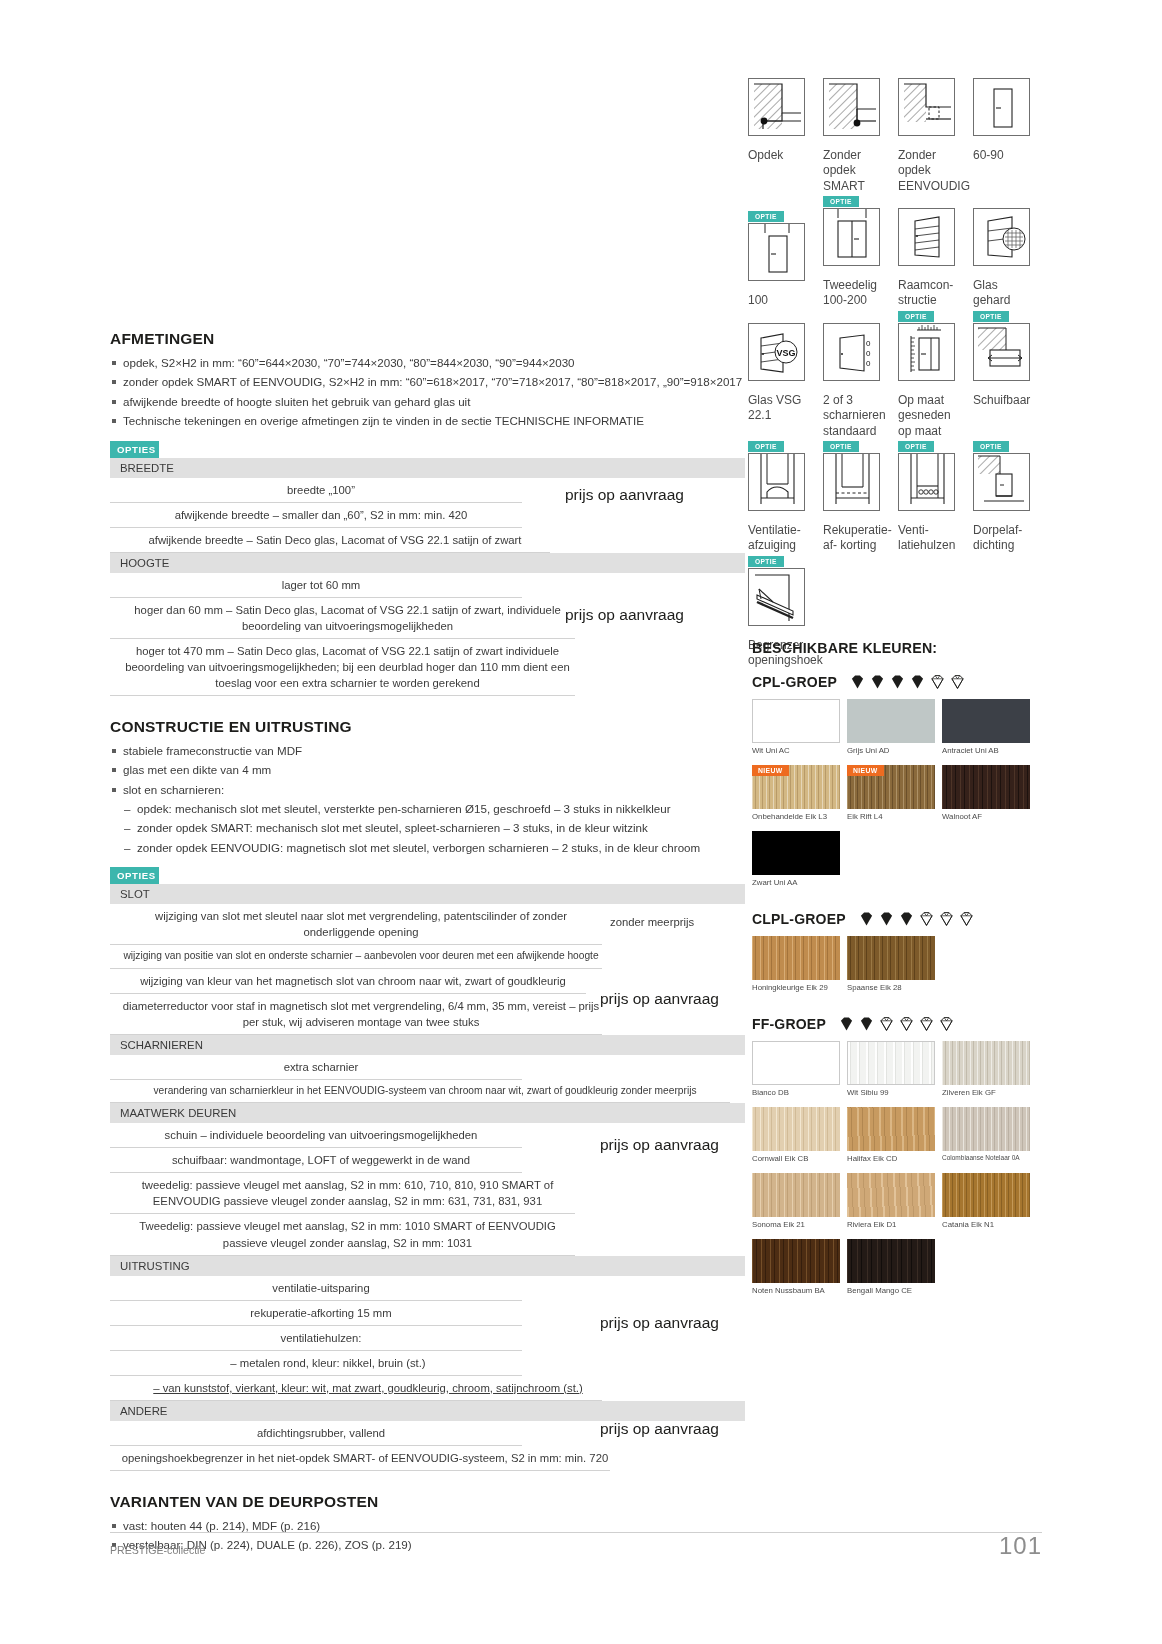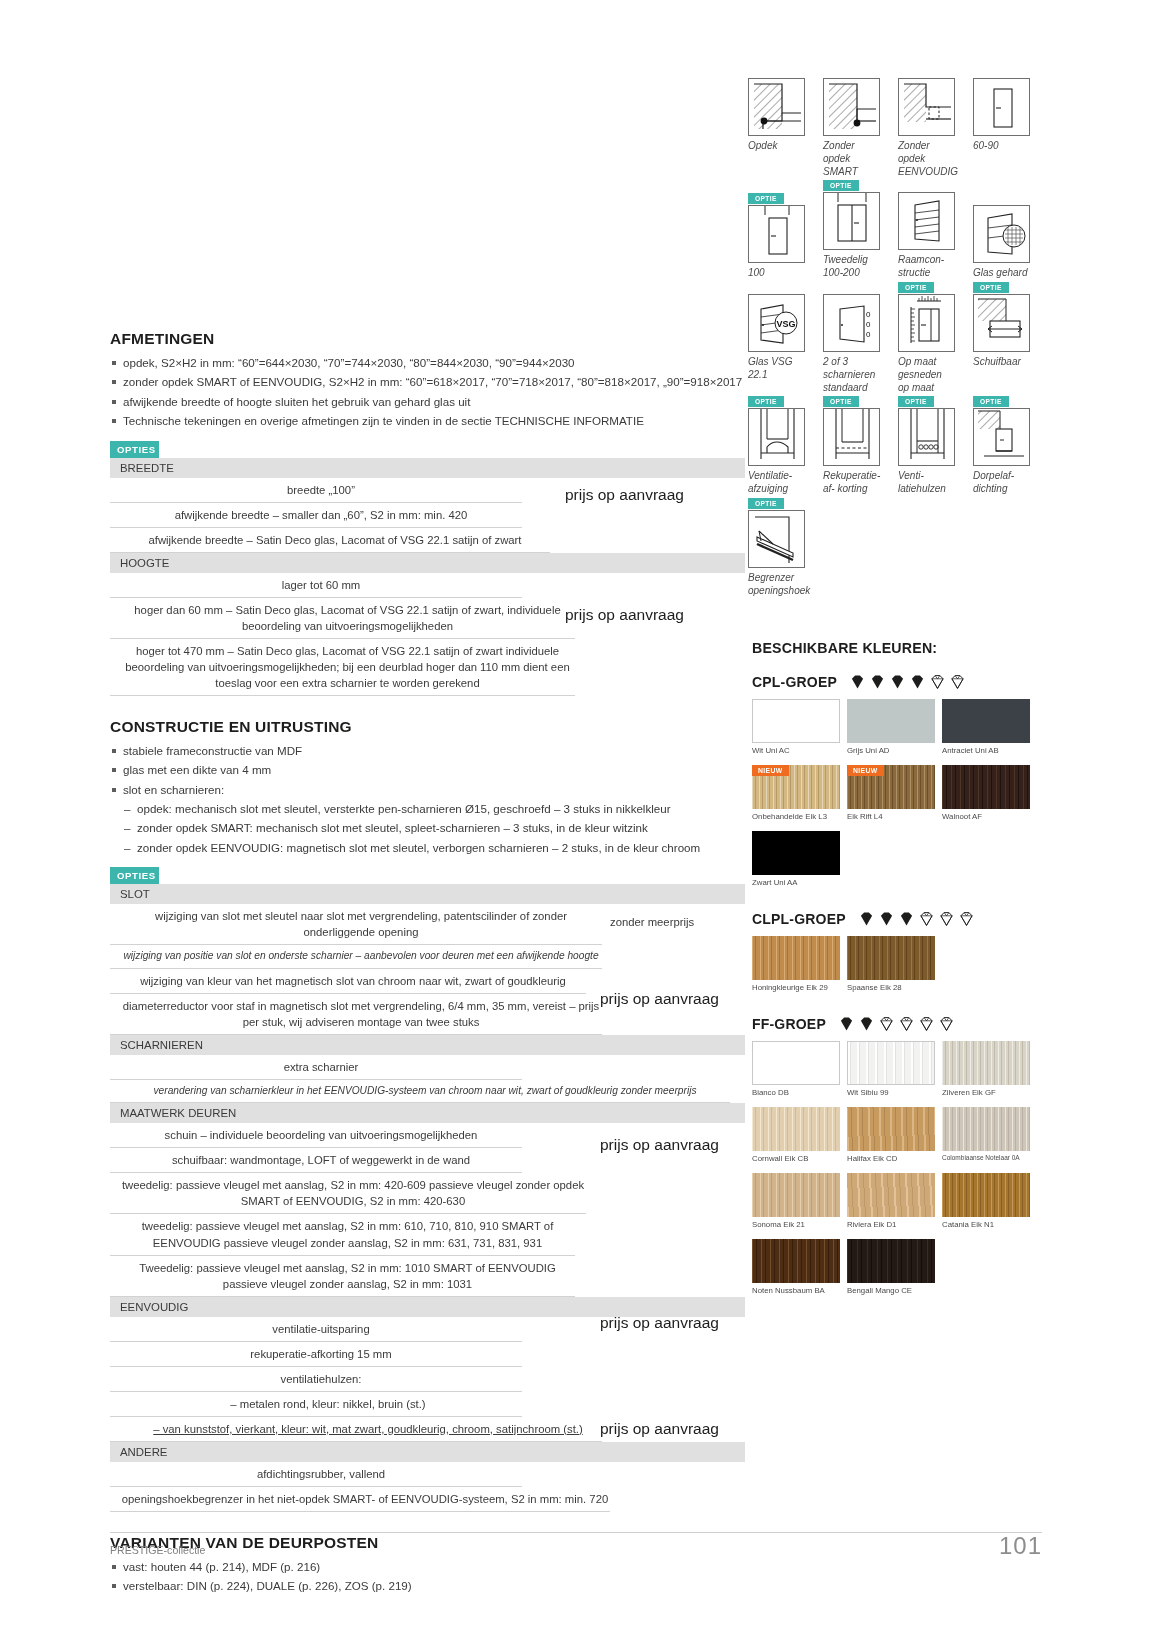--- a/index.html
+++ b/index.html
@@ -65,21 +65,21 @@
     position: relative;
     display: flex; align-items: flex-start; text-align: center;
   }
   .opt-row .txt {
     flex: 0 0 auto;
     font-size: 11.3px; line-height: 1.42;
     padding: 4px 0 4px 10px;
     color: #3b3b3b;
     border-bottom: 1px solid #d2d2d2;
   }
-  .opt-row.small .txt { font-size: 10.2px; font-style: italic; }
+  .opt-row.small .txt { font-size: 10.2px; }
   .w-a .txt { width: 412px; }
   .w-b .txt { width: 440px; }
   .w-c .txt { width: 465px; }
   .w-d .txt { width: 620px; }
   .w-e .txt { width: 492px; }
   .w-f .txt { width: 476px; }
   .w-g .txt { width: 500px; }
   .price-note {
     position: absolute;
     font-size: 11.3px; color: #3b3b3b;
@@ -109,22 +109,22 @@
     z-index: 3;
   }
   .icon-box {
     width: 57px; height: 58px;
     border: 1px solid #6f6f6f;
     background: #fff;
     position: relative;
     overflow: hidden;
   }
   .icon-cap {
-    font-size: 10px; line-height: 1.28;
-    color: #4a4a4a; margin-top: 4px; font-style: italic;
+    font-size: 12px; line-height: 1.28;
+    color: #4a4a4a; margin-top: 12px;
   }
 
   
   .colors {
     position: absolute;
     left: 752px; top: 640px;
     width: 290px;
   }
   .colors h2 {
     font-size: 14.2px; font-weight: bold; color: #1d1d1b;
@@ -259,32 +259,29 @@
         <div class="txt">verandering van scharnierkleur in het EENVOUDIG-systeem van chroom naar wit, zwart of goudkleurig zonder meerprijs</div>
       </div>
 
       <div class="opt-grouphdr">MAATWERK DEUREN</div>
       <div class="opt-row w-a">
         <div class="txt">schuin – individuele beoordeling van uitvoeringsmogelijkheden</div>
       </div>
       <div class="opt-row w-a">
         <div class="txt">schuifbaar: wandmontage, LOFT of weggewerkt in de wand</div>
       </div>
-      <div class="opt-row w-f">
-        <div class="txt">tweedelig: passieve vleugel met aanslag, S2 in mm: 420-609 passieve vleugel zonder opdek SMART of EENVOUDIG, S2 in mm: 420-630</div>
-      </div>
       <div class="opt-row w-c">
         <div class="txt">tweedelig: passieve vleugel met aanslag, S2 in mm: 610, 710, 810, 910 SMART of EENVOUDIG passieve vleugel zonder aanslag, S2 in mm: 631,  731, 831,  931</div>
       </div>
       <div class="opt-row w-c">
         <div class="txt">Tweedelig: passieve vleugel met aanslag, S2 in mm: 1010 SMART of EENVOUDIG passieve vleugel zonder aanslag, S2 in mm: 1031</div>
       </div>
       <div class="price-big" style="left:490px; top:252px;">prijs op aanvraag</div>
 
-      <div class="opt-grouphdr">EENVOUDIG</div>
+      <div class="opt-grouphdr">UITRUSTING</div>
       <div class="opt-row w-a">
         <div class="txt">ventilatie-uitsparing</div>
       </div>
       <div class="opt-row w-a">
         <div class="txt">rekuperatie-afkorting 15 mm</div>
       </div>
       <div class="opt-row w-a">
         <div class="txt">ventilatiehulzen:</div>
       </div>
       <div class="opt-row w-a">

